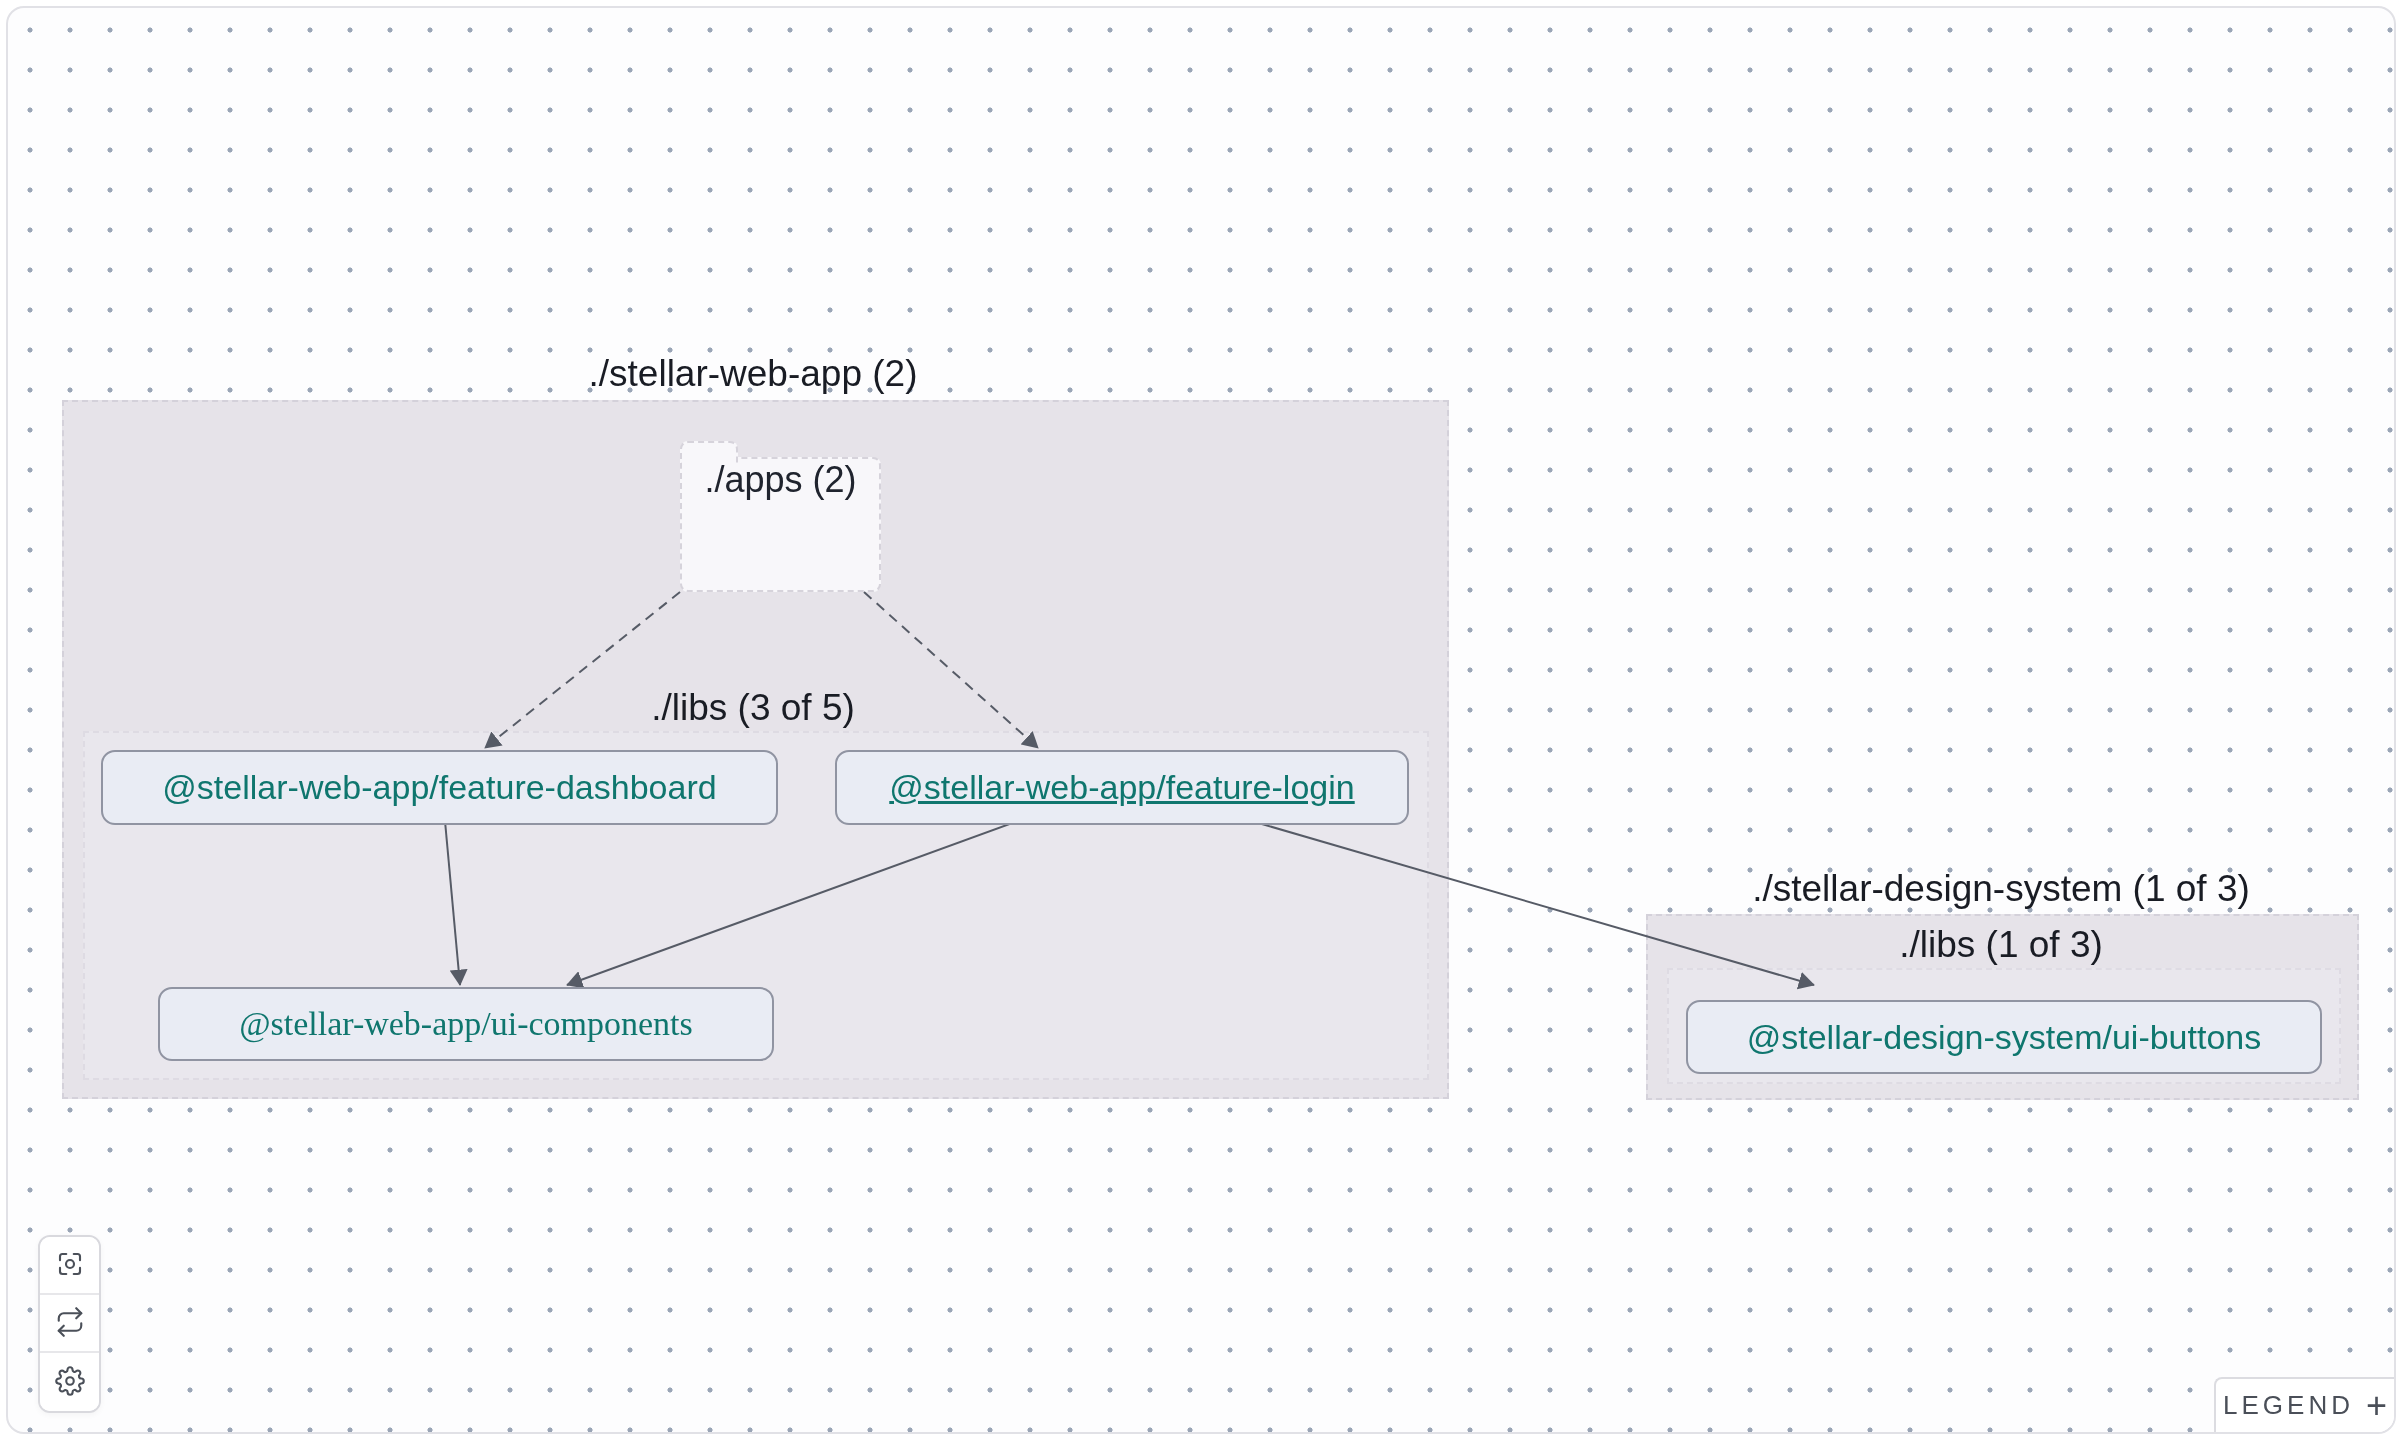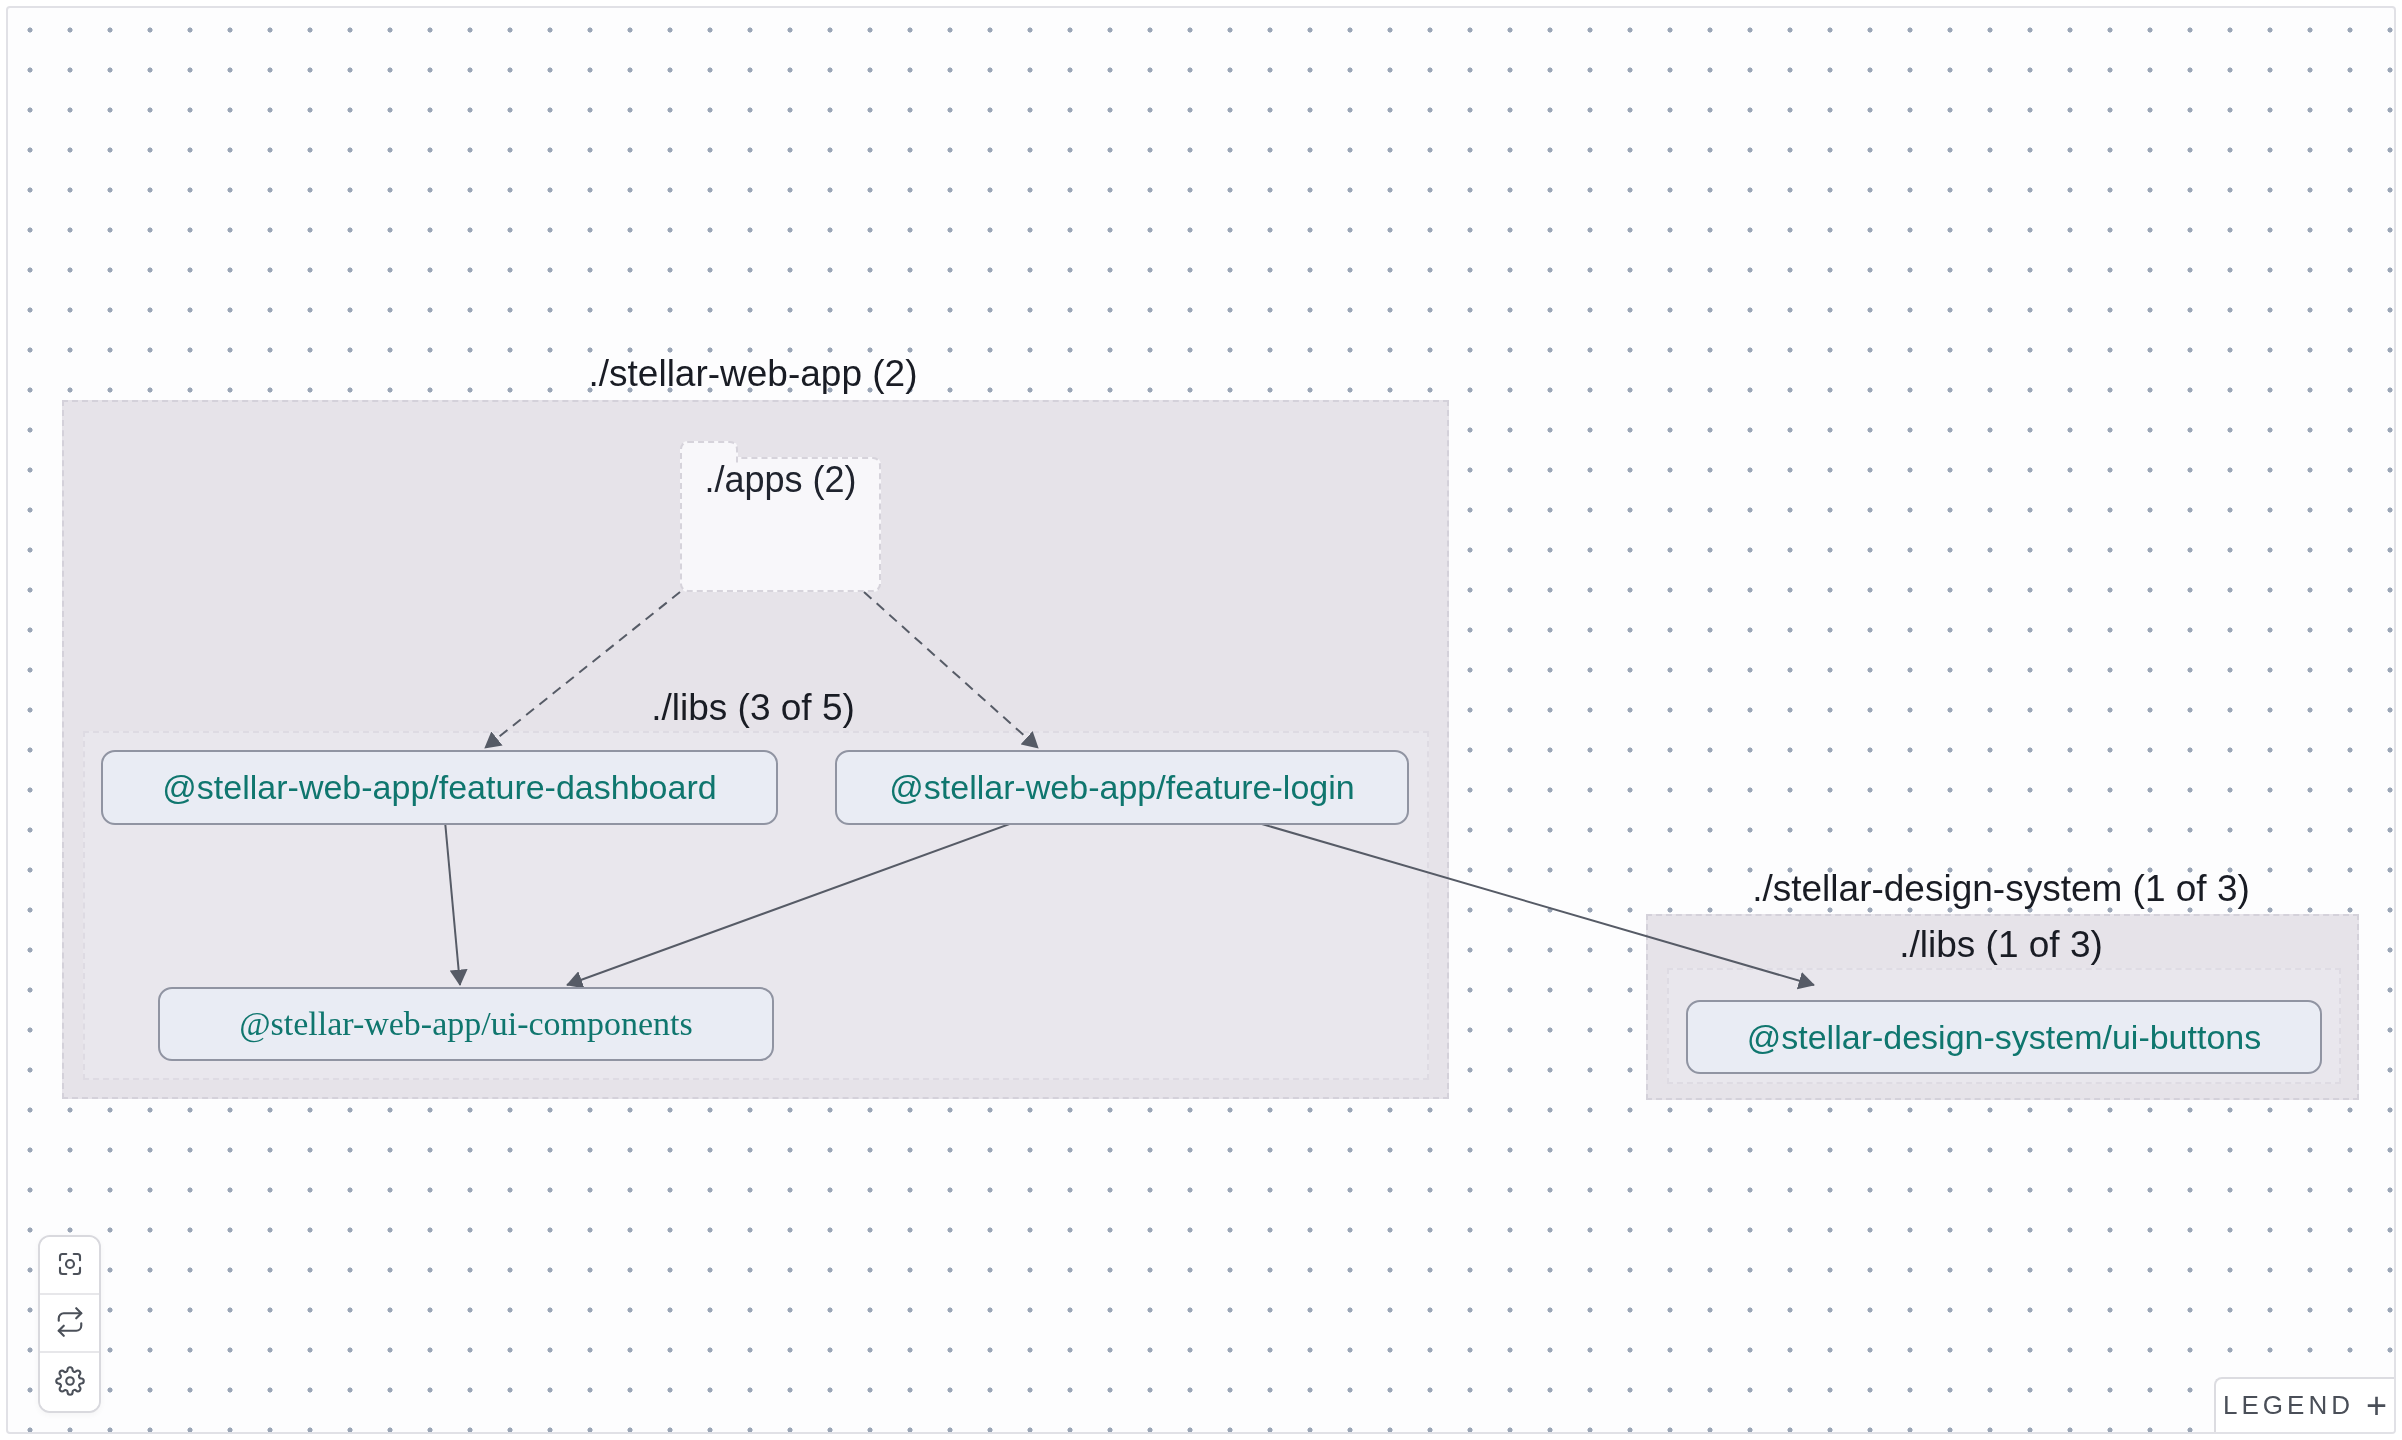--- a/index.html
+++ b/index.html
@@ -6,21 +6,21 @@
     margin: 0; padding: 0;
     width: 2402px; height: 1440px;
     background: #ffffff;
     font-family: "Liberation Sans", sans-serif;
     overflow: hidden;
   }
   #canvas {
     position: absolute;
     left: 6px; top: 6px; right: 6px; bottom: 6px;
     border: 2px solid #e1e1e6;
-    border-radius: 4px;
+    border-radius: 18px;
     overflow: hidden;
     background-color: #fdfdfe;
     background-image: radial-gradient(circle, #9aa5b6 2.2px, rgba(154,165,182,0) 2.9px);
     background-size: 40px 40px;
     background-position: 2px 2px;
     padding-left: 32px;
   }
   .group {
     position: absolute;
     background: #e6e3e9;
@@ -73,21 +73,21 @@
     z-index: 4;
     background: #e9ecf4;
     border: 2px solid #9094a2;
     border-radius: 14px;
     display: flex; align-items: center; justify-content: center;
     font-size: 34px; color: #0f766e;
     white-space: nowrap;
     cursor: pointer;
   }
   #node-feature-dashboard { left: 93px;   top: 742px; width: 673px; height: 71px; }
-  #node-feature-login     { left: 827px;  top: 742px; width: 570px; height: 71px; }
+  #node-feature-login     { left: 827px;  top: 742px; width: 570px; height: 71px; text-decoration: underline; }
   #node-ui-components     { left: 150px;  top: 979px; width: 612px; height: 70px; font-family: Liberation Serif, serif; }
   #node-ui-buttons        { left: 1678px; top: 992px; width: 632px; height: 70px; }
 
   #toolbar {
     position: absolute; left: 30px; top: 1227px; width: 59px;
     background: #ffffff;
     border: 2px solid #d9d9de;
     border-radius: 12px;
     z-index: 6;
     box-shadow: 0 2px 6px rgba(0,0,0,0.04);

